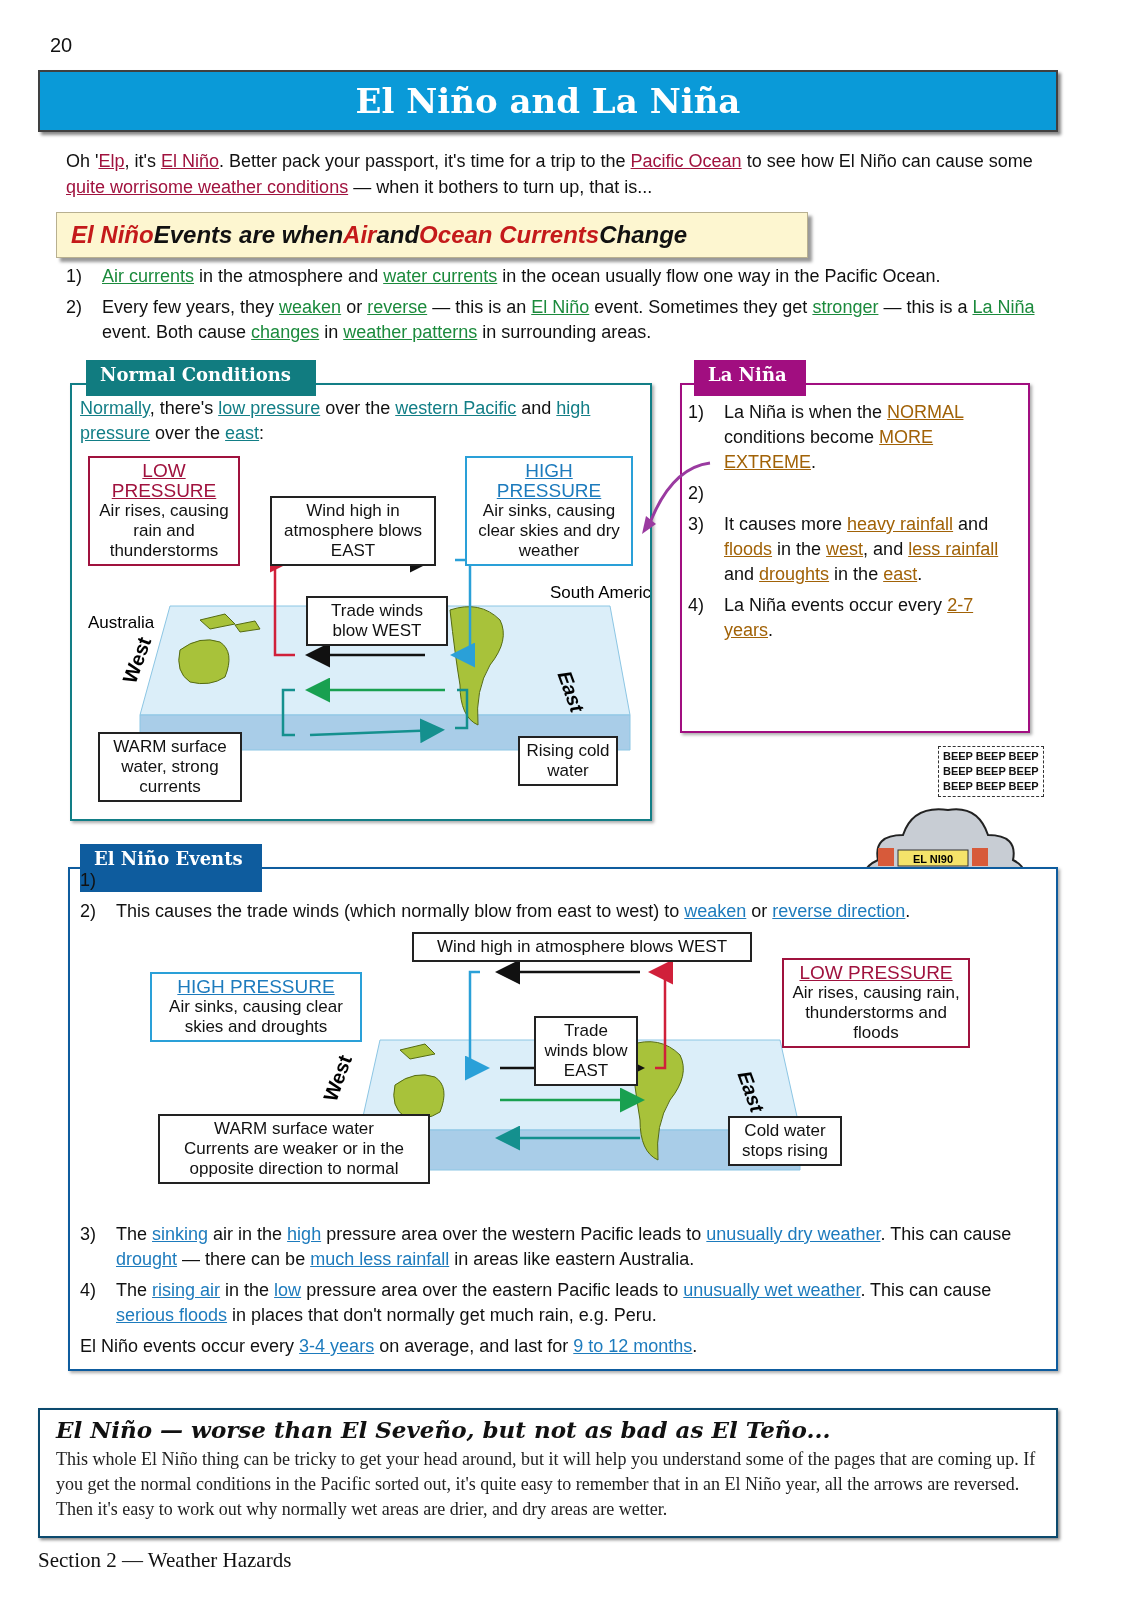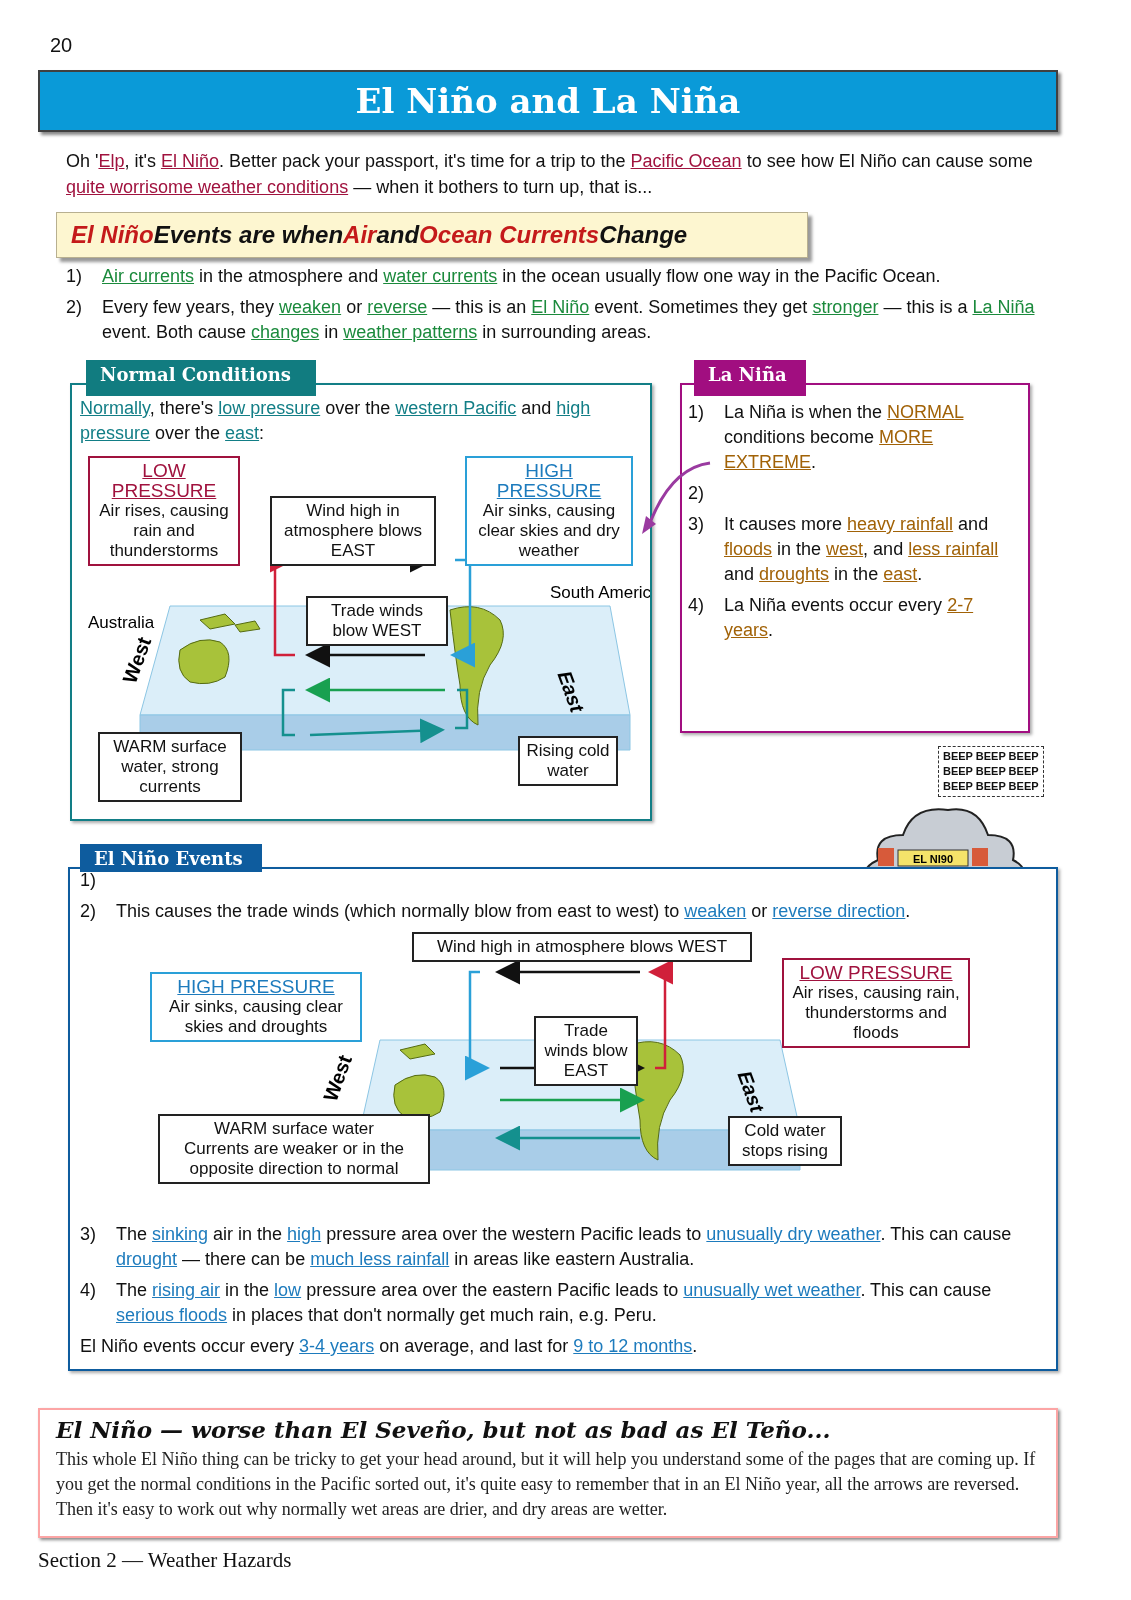--- a/index.html
+++ b/index.html
@@ -17,27 +17,27 @@
   .subhead { left: 56px; top: 212px; width: 752px; height: 46px; background: #fdf6d0; border: 1px solid #b8b090; box-shadow: 4px 4px 3px #999; display: flex; align-items: center; padding-left: 14px; font-size: 24px; font-weight: bold; font-style: italic; }
   .subhead .red { color: #c41a1a; }
   .list { font-size: 18px; line-height: 25px; }
   .list li { list-style: none; display: flex; margin-bottom: 6px; }
   .list .n { width: 36px; flex: none; }
   .box { border: 2px solid; background: #fff; }
   .normal-box { left: 70px; top: 383px; width: 582px; height: 438px; border-color: #127e86; box-shadow: 2px 2px 3px #aaa; }
   .tag { position: absolute; color: #fff; font-family: "DejaVu Serif", serif; font-weight: bold; font-size: 18px; padding: 4px 14px; }
   .tag-normal { left: 86px; top: 360px; background: #117c80; width: 230px; height: 36px; }
   .tag-lanina { left: 694px; top: 360px; background: #a10e80; width: 112px; height: 36px; }
-  .tag-elnino { left: 80px; top: 844px; background: #0e5c9e; width: 182px; height: 28px; }
+  .tag-elnino { left: 80px; top: 844px; background: #0e5c9e; width: 182px; height: 48px; }
   .lanina-box { left: 680px; top: 383px; width: 350px; height: 350px; border-color: #a10e80; box-shadow: 2px 2px 3px #aaa; }
   .elnino-box { left: 68px; top: 867px; width: 990px; height: 504px; border-color: #0e5c9e; box-shadow: 2px 2px 3px #aaa; }
   .lbl { position: absolute; border: 2px solid #222; background: #fff; text-align: center; font-size: 17px; line-height: 20px; padding: 3px 6px; }
   .lbl .h { font-size: 19px; text-decoration: underline; display: block; }
   .map { position: absolute; }
-  .footer-box { left: 38px; top: 1408px; width: 1020px; height: 130px; border: 2px solid #fca5a5; box-shadow: 2px 2px 3px #888; padding: 6px 16px; }
+  .footer-box { left: 38px; top: 1408px; width: 1020px; height: 130px; border: 2px solid #0c4a6e; box-shadow: 2px 2px 3px #888; padding: 6px 16px; }
   .footer-title { font-family: "DejaVu Serif", serif; font-weight: bold; font-style: italic; font-size: 23px; margin-bottom: 4px; }
   .footer-body { font-family: "Liberation Serif", serif; font-size: 18px; line-height: 25px; color: #222; }
   .section { left: 38px; top: 1548px; font-family: "Liberation Serif", serif; font-size: 21px; }
   .beep { left: 938px; top: 746px; width: 106px; border: 1.5px dashed #333; font-size: 11px; font-weight: bold; line-height: 15px; padding: 2px 4px; background: #fff; }
 </style>
 </head>
 <body>
 
 <div class="abs pagenum">20</div>
 

